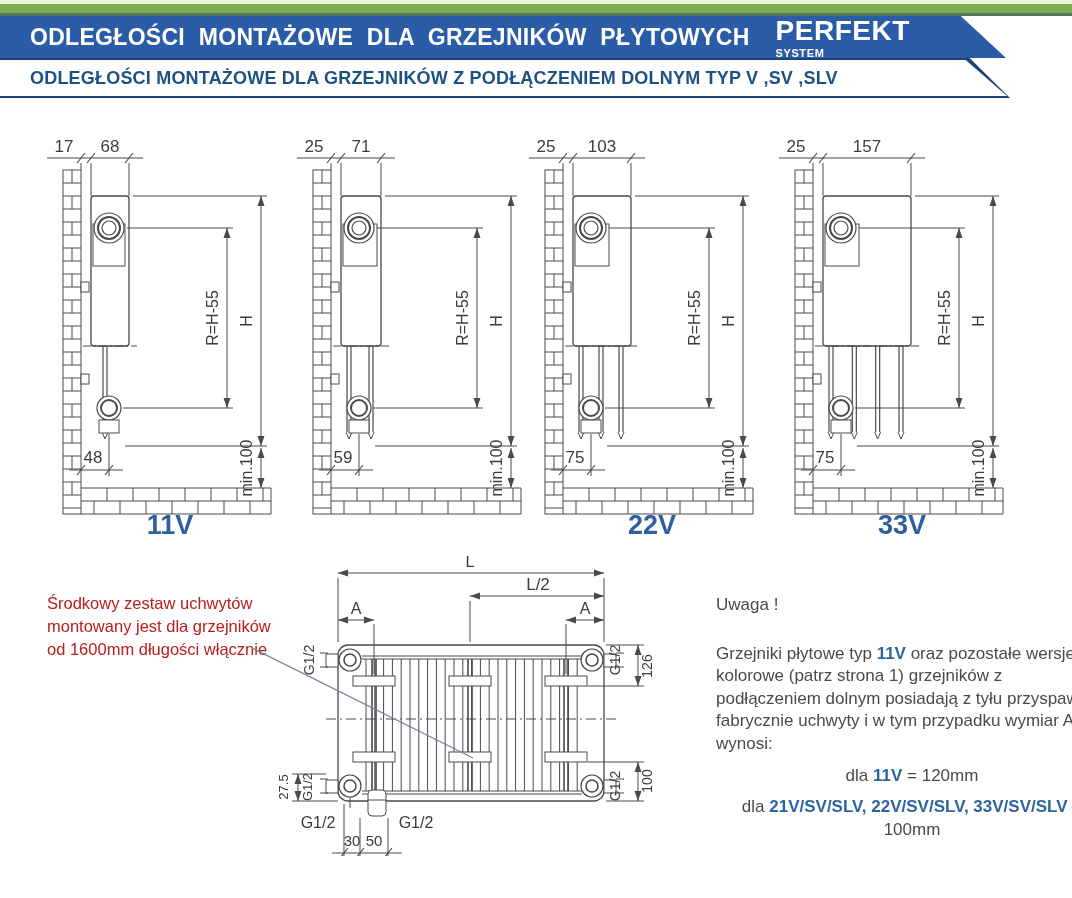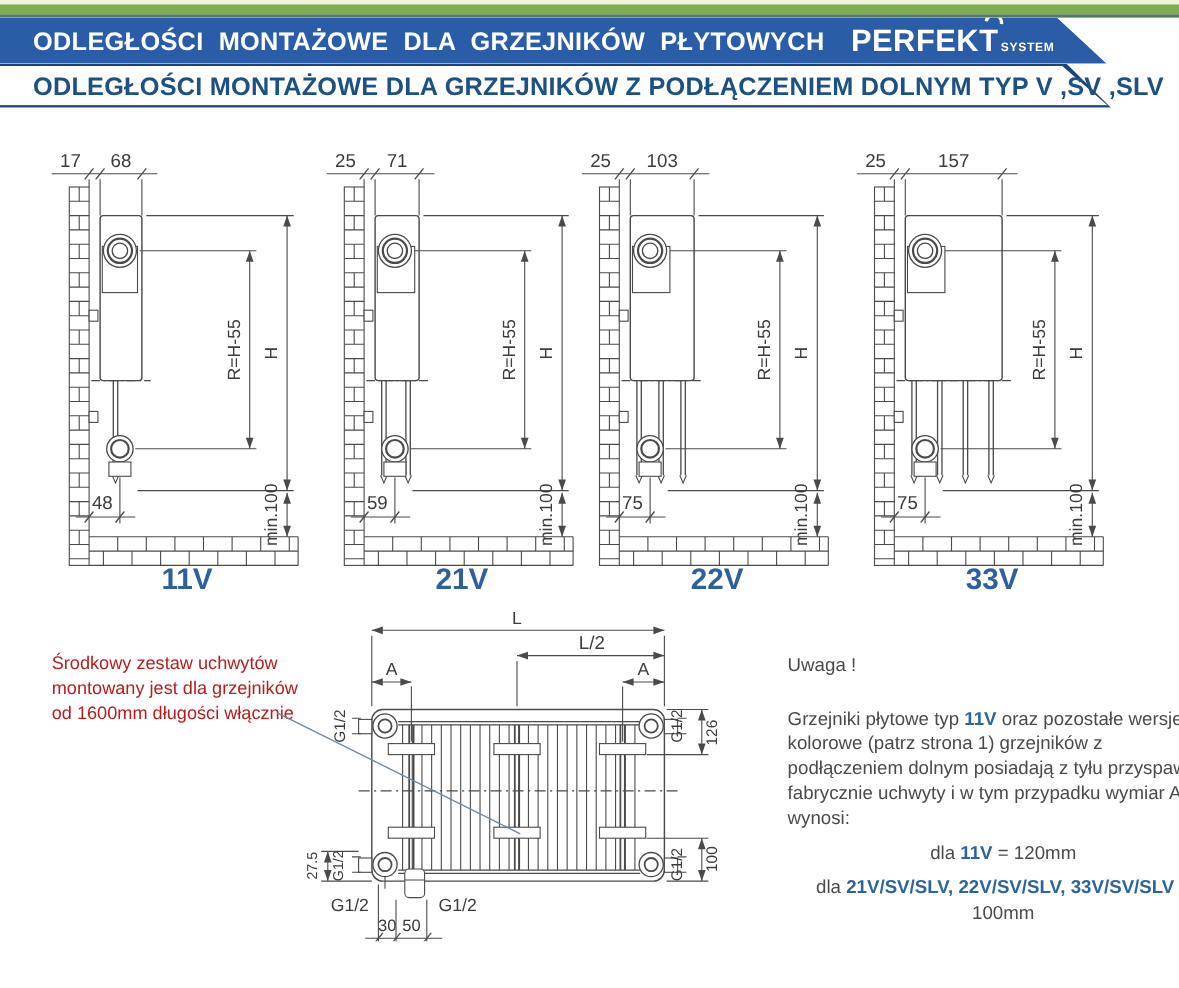--- a/index.html
+++ b/index.html
@@ -6,32 +6,32 @@
   .page{position:relative;width:1072px;height:856px;background:#fff;overflow:hidden;
         font-family:"Liberation Sans",sans-serif;}
   .strip{position:absolute;left:0;width:100%;}
   .strip1{top:0;height:4px;background:#ecf5d9;}
   .strip2{top:4px;height:9px;background:#7fae52;}
   .strip3{top:13px;height:3px;background:#527a60;}
   .banner-blue{position:absolute;top:16px;left:0;width:1006px;height:42px;background:#2a5ca8;
                clip-path:polygon(0 0,95.5% 0,100% 100%,0 100%);
                display:flex;align-items:center;padding-left:30px;box-sizing:border-box;}
   .banner-title{color:#ffffff;font-size:23px;font-weight:700;letter-spacing:.3px;word-spacing:7px;white-space:nowrap;}
-  .brand{display:flex;align-items:baseline;margin-left:24px;color:#fff;white-space:nowrap;}
+  .brand{display:flex;align-items:baseline;margin-left:24px;color:#fff;white-space:nowrap;flex-direction:column;}
   .brand-name{font-size:28px;font-weight:800;letter-spacing:.5px;position:relative;}
   .brand-hook{position:absolute;right:-4px;top:-9px;width:11px;height:11px;border:3px solid #fff;
               border-radius:50%;border-left-color:transparent;border-bottom-color:transparent;
               transform:rotate(-35deg);}
   .brand-sub{font-size:11px;font-weight:700;letter-spacing:.6px;margin-left:2px;}
   .banner-white-outer{position:absolute;top:58px;left:0;width:1010px;height:40px;background:#1d4379;
                clip-path:polygon(0 0,96% 0,100% 100%,0 100%);}
   .banner-white-inner{position:absolute;left:0;top:2px;right:3px;bottom:2px;background:#ffffff;
                clip-path:polygon(0 0,95.9% 0,100% 100%,0 100%);}
   .banner-subtitle{position:absolute;top:58px;left:0;height:40px;display:flex;align-items:center;
-               padding-left:30px;color:#1d5184;font-size:23px;font-weight:600;letter-spacing:.2px;white-space:nowrap;}
+               padding-left:30px;color:#1d5184;font-size:18px;font-weight:600;letter-spacing:.2px;white-space:nowrap;}
   .diag{position:absolute;top:136px;width:250px;}
   .diag-label{width:250px;margin-top:-12px;text-align:center;color:#2e5f9e;
               font-size:27px;font-weight:600;transform:translateX(10px);}
   .note-left{position:absolute;left:47px;top:592px;width:276px;font-size:16.5px;line-height:1.38;
              color:#b91c1c;white-space:pre-line;}
   .rear-wrap{position:absolute;left:276px;top:556px;}
   .leader{position:absolute;left:248px;top:640px;pointer-events:none;}
   .warning{position:absolute;left:676px;top:594px;width:392px;color:#4a4a4a;
            font-size:17px;line-height:1.33;margin-left:40px;}
   .warning-title{margin-bottom:26px;}
@@ -274,21 +274,20 @@
           <line x1="226" y1="312" x2="226" y2="352" stroke="#4a4a4a" stroke-width="1"></line>
           <polygon points="226,312 222.5,322 229.5,322" fill="#4a4a4a"></polygon>
           <polygon points="226,352 222.5,342 229.5,342" fill="#4a4a4a"></polygon>
           <text x="217" y="332" font-size="16" text-anchor="middle" fill="#3c3c3c" font-weight="400" transform="rotate(-90 217 332)">min.100</text>
           <line x1="74" y1="298" x2="74" y2="340" stroke="#4a4a4a" stroke-width="1"></line>
           <line x1="34" y1="334" x2="88" y2="334" stroke="#4a4a4a" stroke-width="1"></line>
           <line x1="42" y1="339" x2="50" y2="329" stroke="#4a4a4a" stroke-width="1.2"></line>
           <line x1="70" y1="339" x2="78" y2="329" stroke="#4a4a4a" stroke-width="1.2"></line>
           <text x="58" y="327" font-size="17" text-anchor="middle" fill="#3c3c3c" font-weight="400">59</text>
         </svg></div>
-    <div class="diag-label">21V</div>
   </div>
   <div class="diag" style="left:517px">
     <div class="diag-svg"><svg viewBox="0 0 250 382" width="250" height="382">
           <rect x="28" y="34" width="18" height="344" fill="#fff" stroke="#4a4a4a"></rect>
           <line x1="28" y1="47" x2="46" y2="47" stroke="#4a4a4a" stroke-width="1"></line>
           <line x1="37" y1="34" x2="37" y2="47" stroke="#4a4a4a" stroke-width="1"></line>
           <line x1="28" y1="60" x2="46" y2="60" stroke="#4a4a4a" stroke-width="1"></line>
           <line x1="28" y1="73" x2="46" y2="73" stroke="#4a4a4a" stroke-width="1"></line>
           <line x1="37" y1="60" x2="37" y2="73" stroke="#4a4a4a" stroke-width="1"></line>
           <line x1="28" y1="86" x2="46" y2="86" stroke="#4a4a4a" stroke-width="1"></line>

